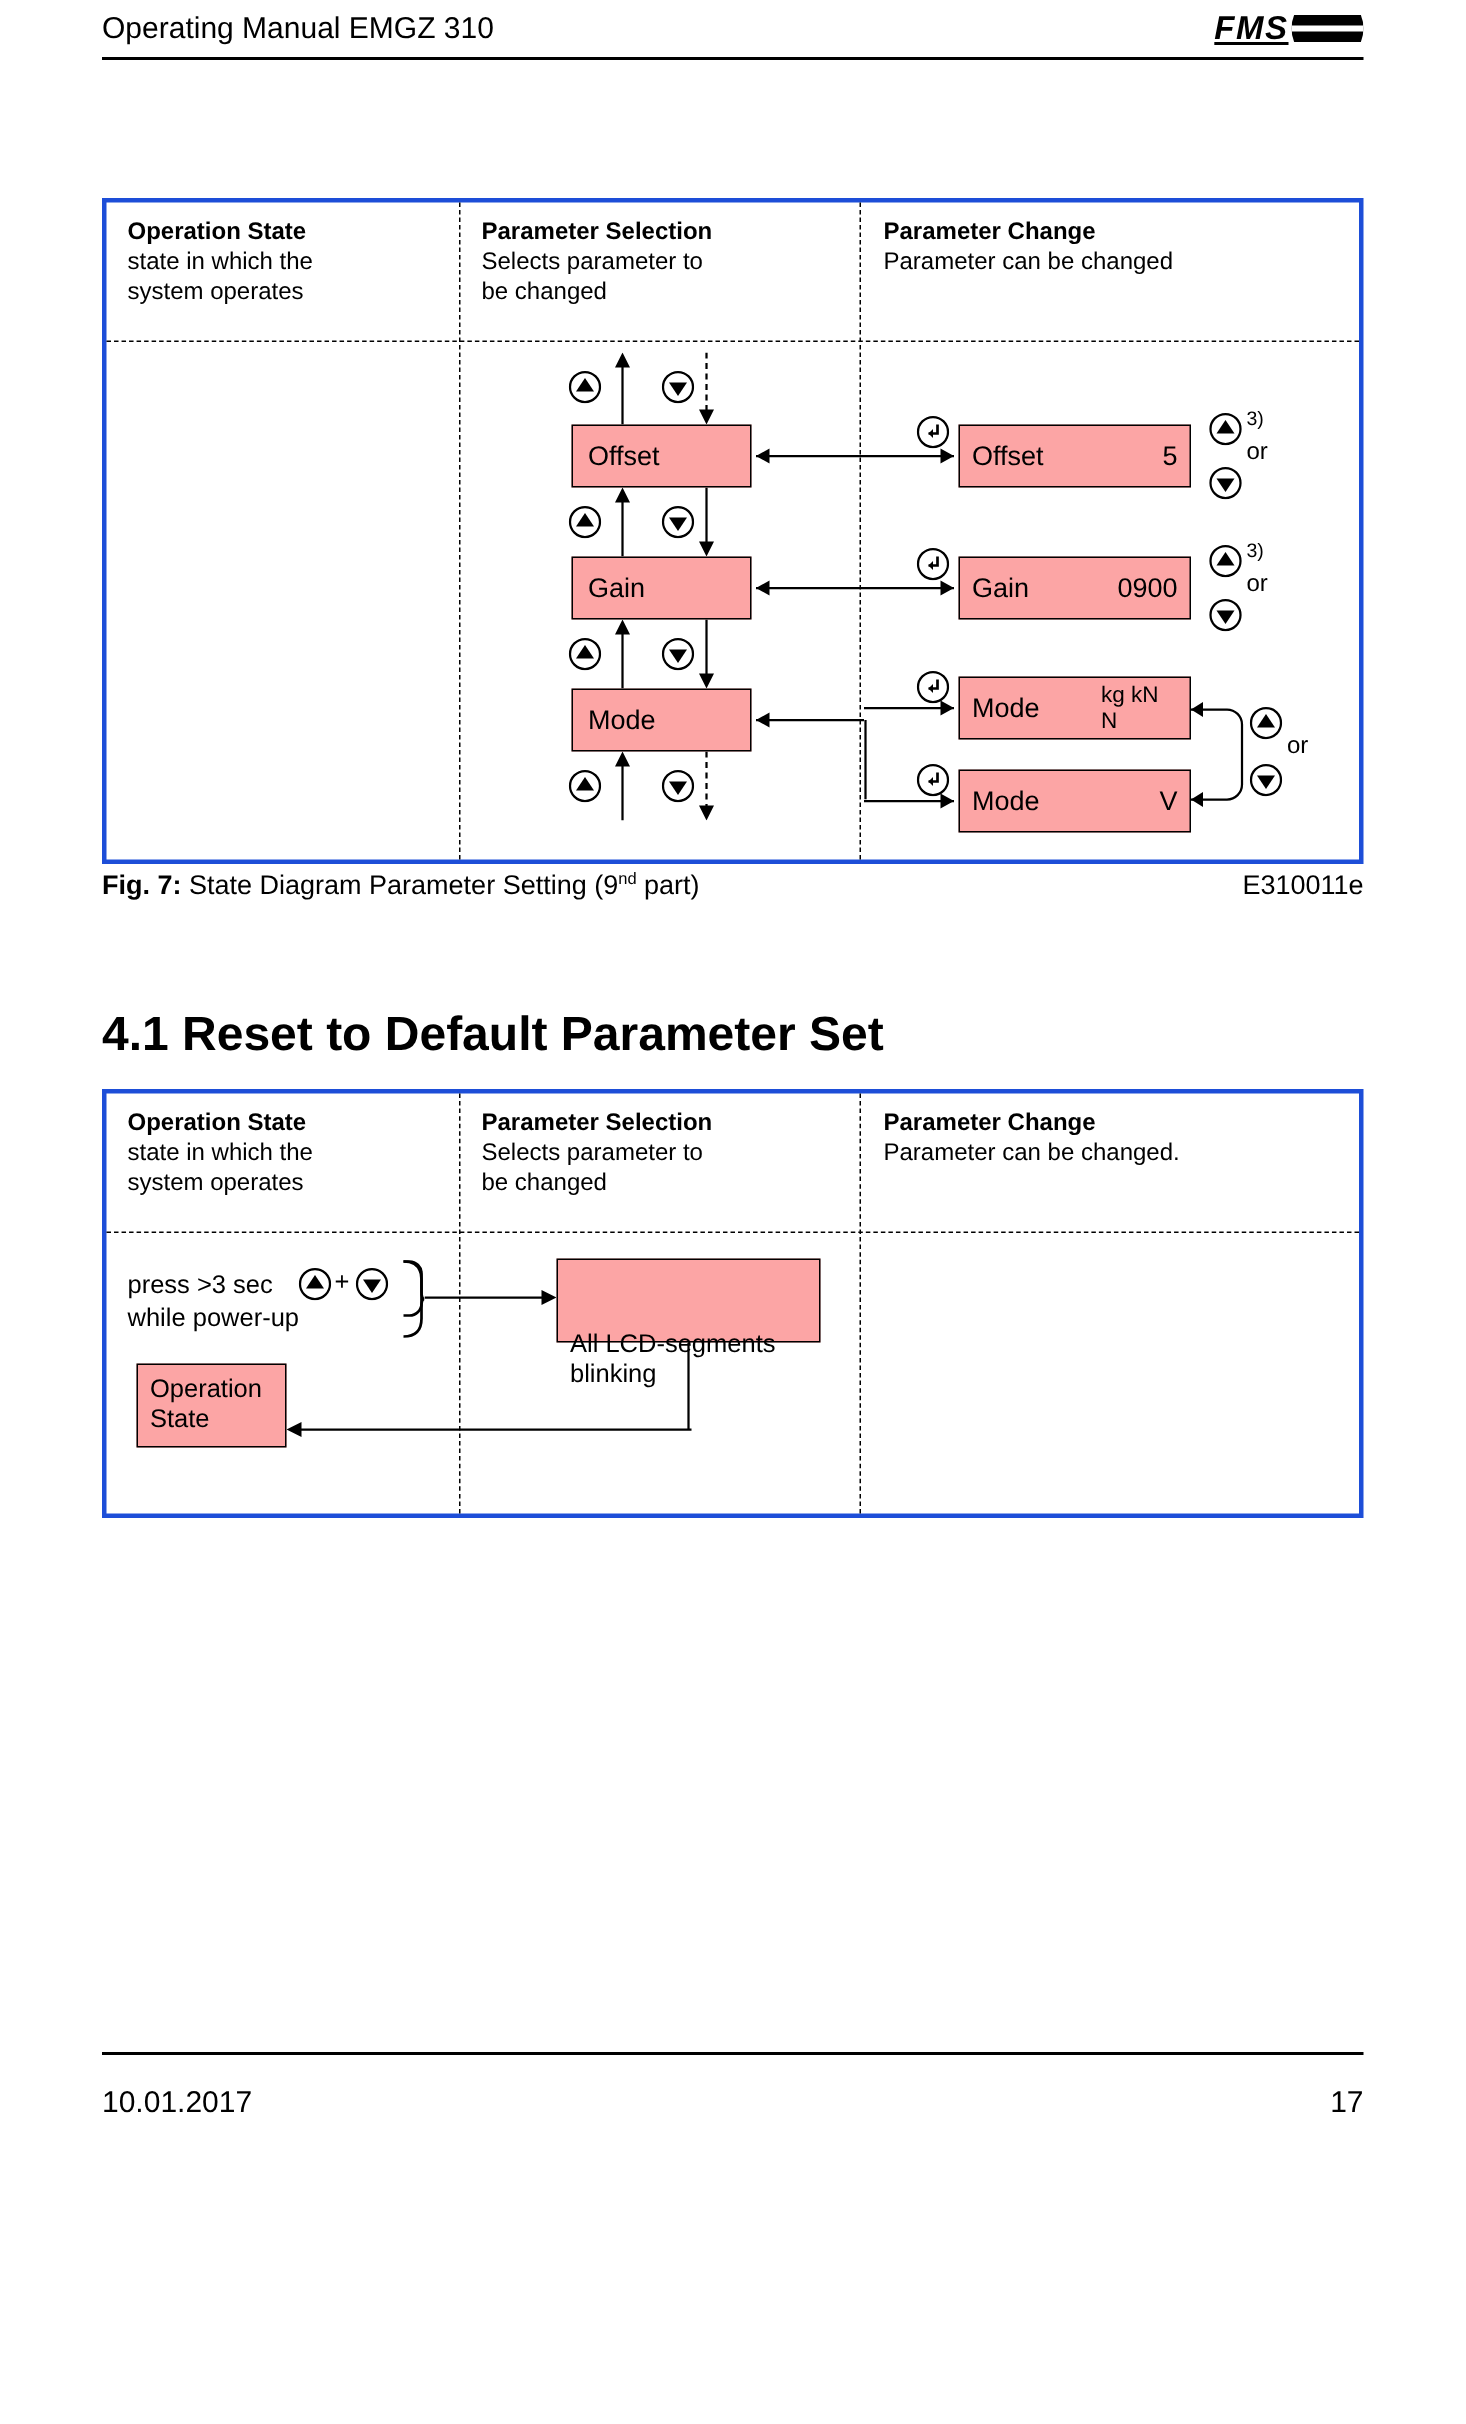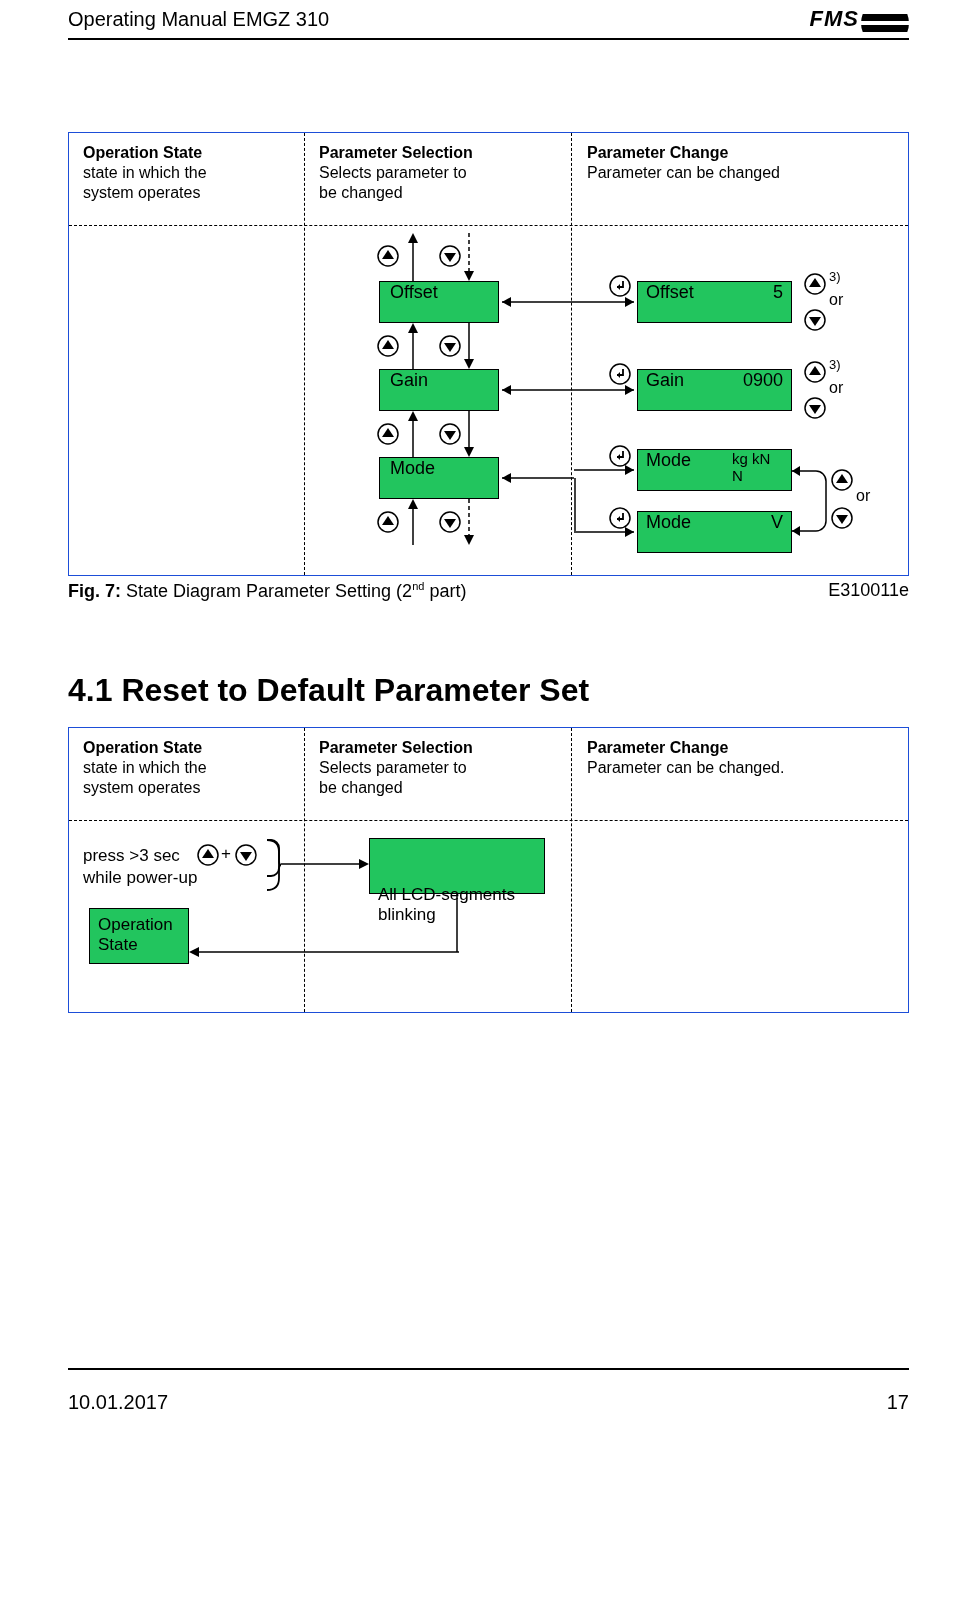--- a/index.html
+++ b/index.html
@@ -1,38 +1,38 @@
 <!DOCTYPE html>
 <html><head>
 <meta charset="utf-8">
 <style>
   * { box-sizing: border-box; }
   html, body { margin: 0; padding: 0; background: #fff; font-family: Arial, Helvetica, sans-serif; color: #000; }
   .page { width: 977px; height: 1432px; position: relative; padding: 0 68px; }
   .header { display: flex; justify-content: space-between; align-items: center; padding-top: 6px; }
   .header-title { font-size: 20px; font-weight: 400; }
-  .logo-wrap { display: flex; align-items: flex-end; }
+  .logo-wrap { display: flex; align-items: center; text-decoration: underline; }
   .logo-text { font-style: italic; font-weight: 900; font-size: 22px; letter-spacing: 1px; }
   .logo-shape { display:inline-block; width: 48px; height: 18px; margin-left: 2px; position: relative; }
   .logo-shape svg { position:absolute; inset:0; }
   .header-rule { border: none; border-top: 2px solid #000; margin: 6px 0 0 0; }
   .spacer-92 { height: 92px; }
-  .figure-box { border: 1px solid #1d4ed8; }
+  .figure-box { border: 3px solid #1d4ed8; }
   .fig7 { height: 444px; position: relative; }
   .dash-v { position:absolute; top:0; bottom:0; border-left: 1px dashed #000; }
   .fig7 .v1 { left: 235px; }
   .fig7 .v2 { left: 502px; }
   .dash-h { position:absolute; left:0; right:0; border-top: 1px dashed #000; }
   .fig7 .h1 { top: 92px; }
   .colhead { position:absolute; top: 10px; font-size: 16px; line-height: 1.25; }
   .colhead b { font-weight: 700; }
   .fig7 .ch1 { left: 14px; width: 210px; }
   .fig7 .ch2 { left: 250px; width: 230px; }
   .fig7 .ch3 { left: 518px; width: 280px; }
-  .pbox { position:absolute; border:1px solid #000; background:#22c55e; font-size:18px; display:flex; }
+  .pbox { position:absolute; border:1px solid #000; background:#fca5a5; font-size:18px; display:flex; align-items:center; }
   .pbox.sel { width:120px; height:42px; padding-left:10px; }
   .pbox.val { width:155px; height:42px; padding-left:8px; justify-content:space-between; padding-right:8px; }
   .lbl { font-size:18px; }
   .val .num { font-size:18px; }
   .circ { position:absolute; width:22px; height:22px; }
   .circ svg { width:22px; height:22px; display:block; }
   .sup { position:absolute; font-size:13px; }
   .orlbl { position:absolute; font-size:16px; }
   .caption { display:flex; justify-content:space-between; font-size:18px; margin-top:4px; }
   .caption .left b { font-weight:700; }
@@ -301,21 +301,21 @@
         </svg>
       </span>
     <svg style="position:absolute; left:723px; top:328px;" width="38" height="80">
       <path d="M0 10 h24 a10 10 0 0 1 10 10 v40 a10 10 0 0 1 -10 10 h-24" fill="none" stroke="#000" stroke-width="1.5"></path>
       <polygon points="0,10 8,5 8,15"></polygon>
         <polygon points="0,70 8,65 8,75"></polygon>
     </svg>
   </div>
   <div class="caption">
     <div class="left">
-      <b>Fig. 7:</b><span> State Diagram Parameter Setting (2</span><span class="nd">nd</span><span>  part)</span>
+      <b>Fig. 7:</b><span> State Diagram Parameter Setting (9</span><span class="nd">nd</span><span>  part)</span>
     </div>
     <div>E310011e</div>
   </div>
 
   <div class="spacer-70"></div>
 
   <h2 class="section">4.1  Reset to Default Parameter Set</h2>
 
   <div class="figure-box fig8">
     <div class="dash-v v1"></div>

